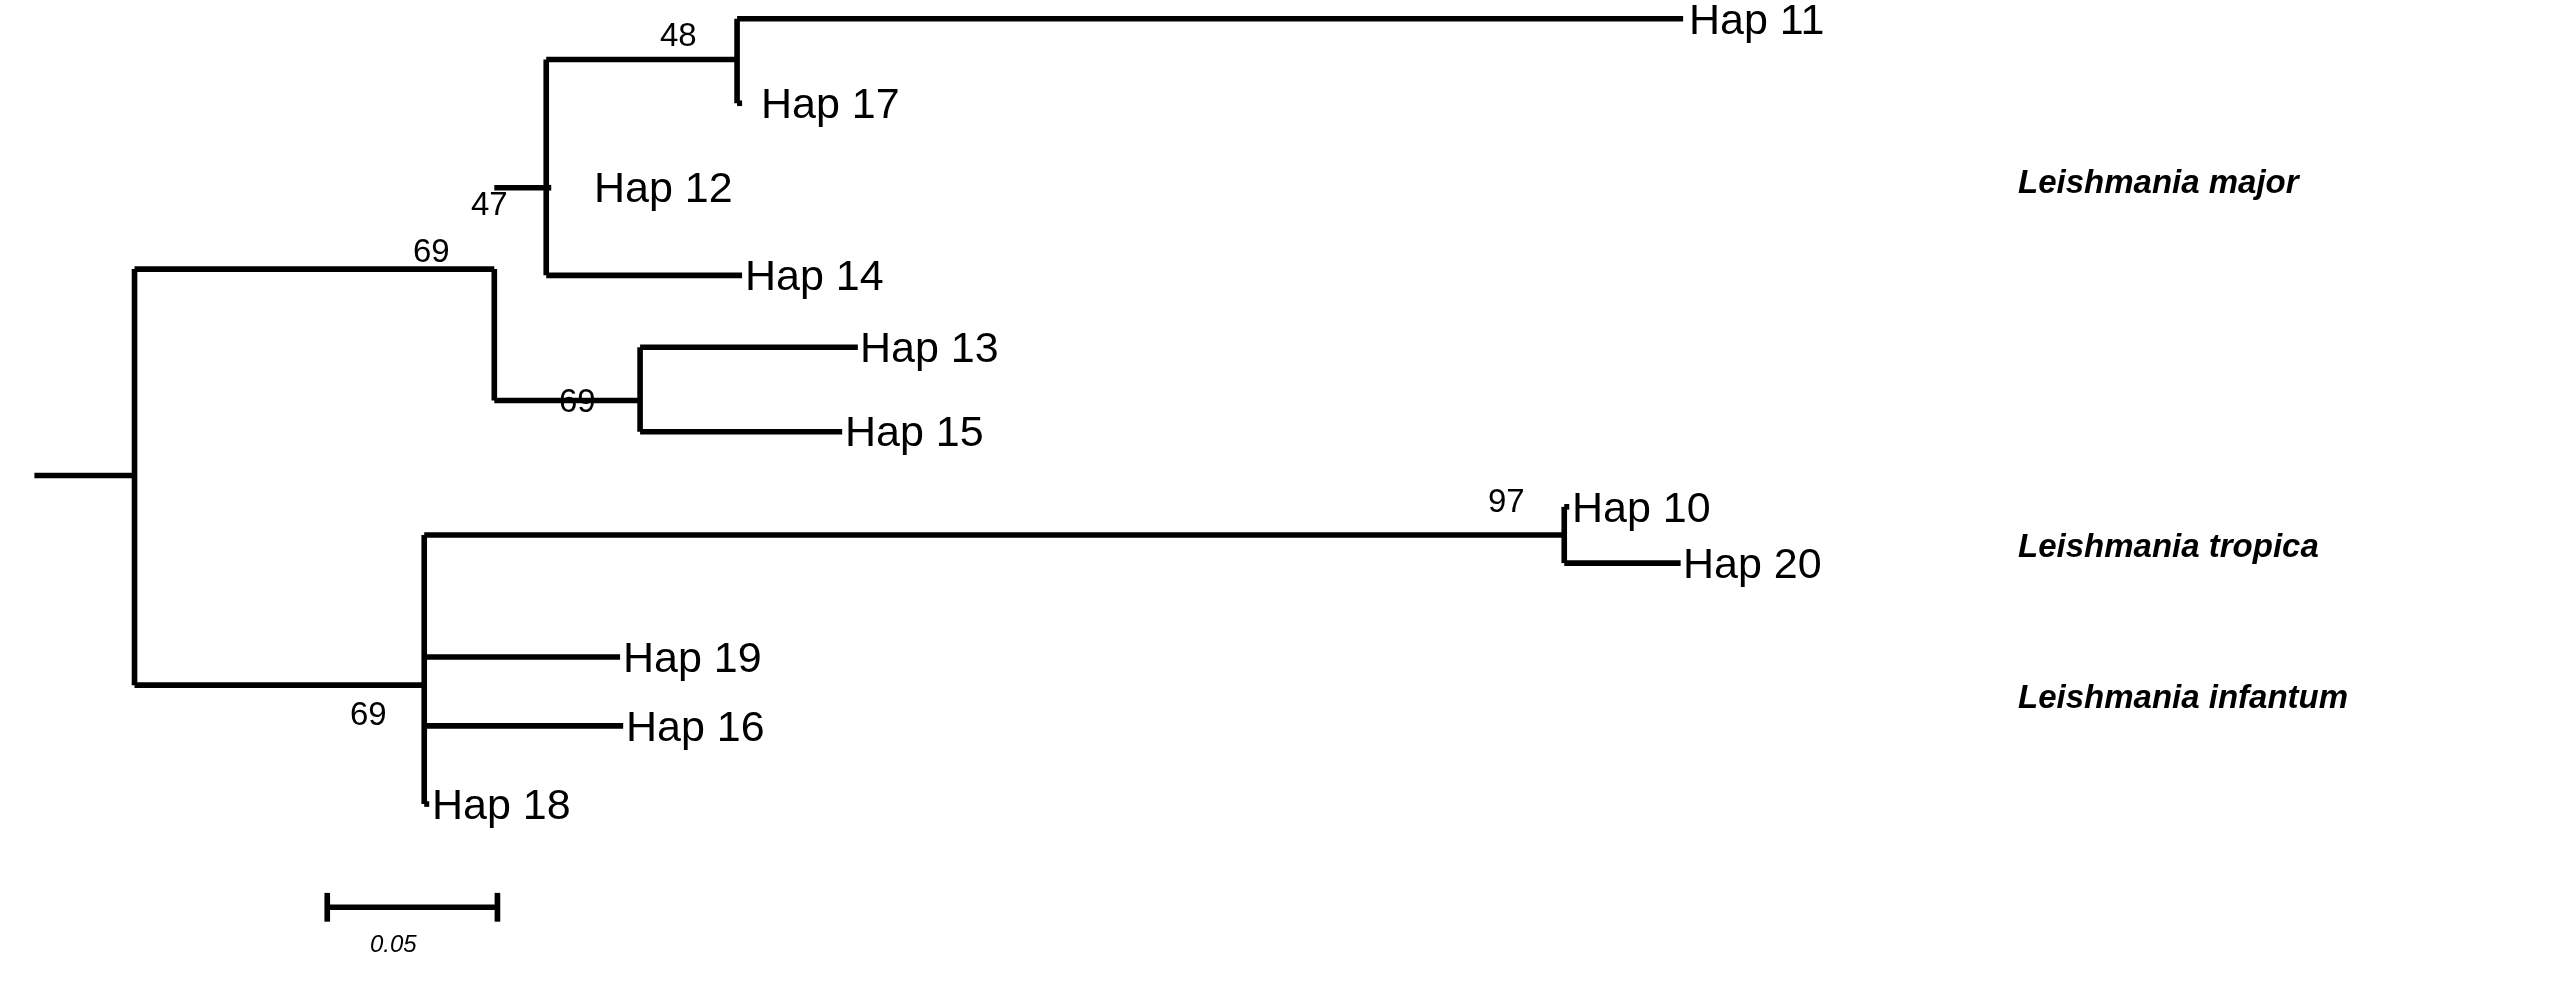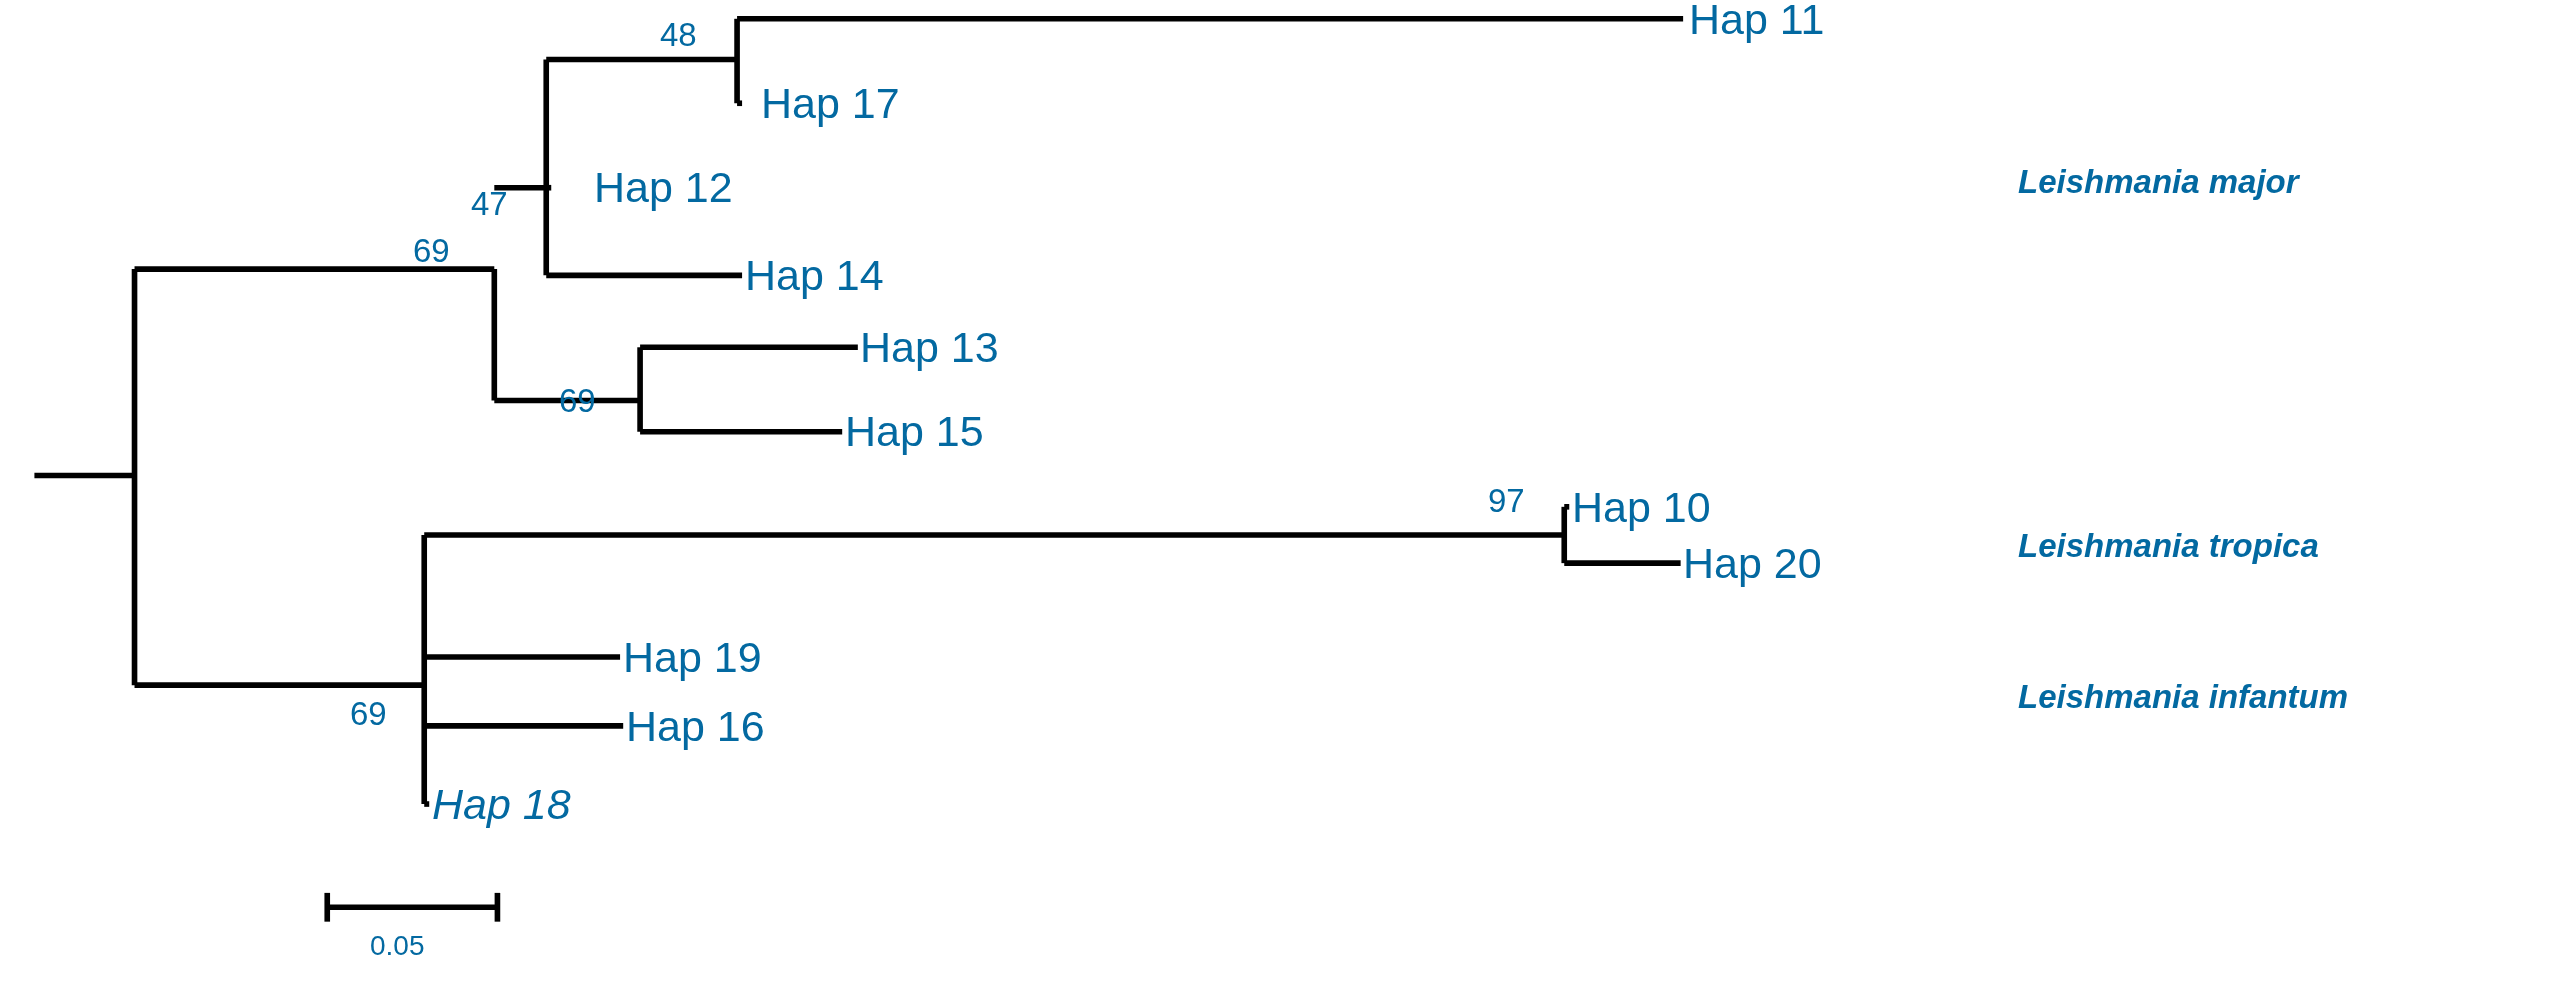--- a/index.html
+++ b/index.html
@@ -1,24 +1,24 @@
 <!DOCTYPE html>
 <html style="font-size:10px"><head>
 <meta charset="utf-8">
 <style>
   html,body{margin:0;padding:0;background:#ffffff;}
   body{width:2576px;height:983px;position:relative;overflow:hidden;
        font-family:"Liberation Sans", sans-serif;color:#000000;}
   #tree-canvas{position:absolute;left:0;top:0;width:2576px;height:983px;}
   .tip-label,.support-label,.species-label,.scale-label{
-      position:absolute;white-space:nowrap;color:#0369a1;line-height:1;}
+      position:absolute;white-space:nowrap;color:#000000;line-height:1;}
   .tip-label{font-size:43px;}
   .support-label{font-size:33px;}
   .species-label{font-size:33px;font-style:italic;font-weight:bold;}
-  .scale-label{font-size:28px;}
+  .scale-label{font-size:24px;font-style:italic;}
 </style>
 </head>
 <body>
 
 <svg id="tree-canvas" viewBox="0 0 4117 1571" xmlns="http://www.w3.org/2000/svg">
   <g id="edge-group" stroke="#000000" stroke-width="9" stroke-linecap="butt" fill="none">
       <line x1="55" y1="760" x2="215" y2="760"></line>
       <line x1="215" y1="430" x2="215" y2="1095"></line>
       <line x1="215" y1="430" x2="790" y2="430"></line>
       <line x1="790" y1="430" x2="790" y2="640"></line>
@@ -55,21 +55,21 @@
     <div class="tip-label" style="left: 1689px; top: -2.5px;">Hap 11</div>
     <div class="tip-label" style="left: 745px; top: 82px; margin-left: 16px;">Hap 17</div>
     <div class="tip-label" style="left: 554px; top: 166px; margin-left: 40px;">Hap 12</div>
     <div class="tip-label" style="left: 745px; top: 254px;">Hap 14</div>
     <div class="tip-label" style="left: 860px; top: 326px;">Hap 13</div>
     <div class="tip-label" style="left: 845px; top: 410px;">Hap 15</div>
     <div class="tip-label" style="left: 1572px; top: 486px;">Hap 10</div>
     <div class="tip-label" style="left: 1683px; top: 542px;">Hap 20</div>
     <div class="tip-label" style="left: 623px; top: 636px;">Hap 19</div>
     <div class="tip-label" style="left: 626px; top: 705px;">Hap 16</div>
-    <div class="tip-label" style="left: 432px; top: 783px; font-style: italic;">Hap 18</div>
+    <div class="tip-label" style="left: 432px; top: 783px;">Hap 18</div>
   </div>
 <div id="support-layer">
     <div class="support-label" style="left: 660px; top: 18px;">48</div>
     <div class="support-label" style="left: 471px; top: 187px;">47</div>
     <div class="support-label" style="left: 413px; top: 234px;">69</div>
     <div class="support-label" style="left: 559px; top: 384px;">69</div>
     <div class="support-label" style="left: 1488px; top: 484px;">97</div>
     <div class="support-label" style="left: 350px; top: 697px;">69</div>
   </div>
 <div id="species-layer">

